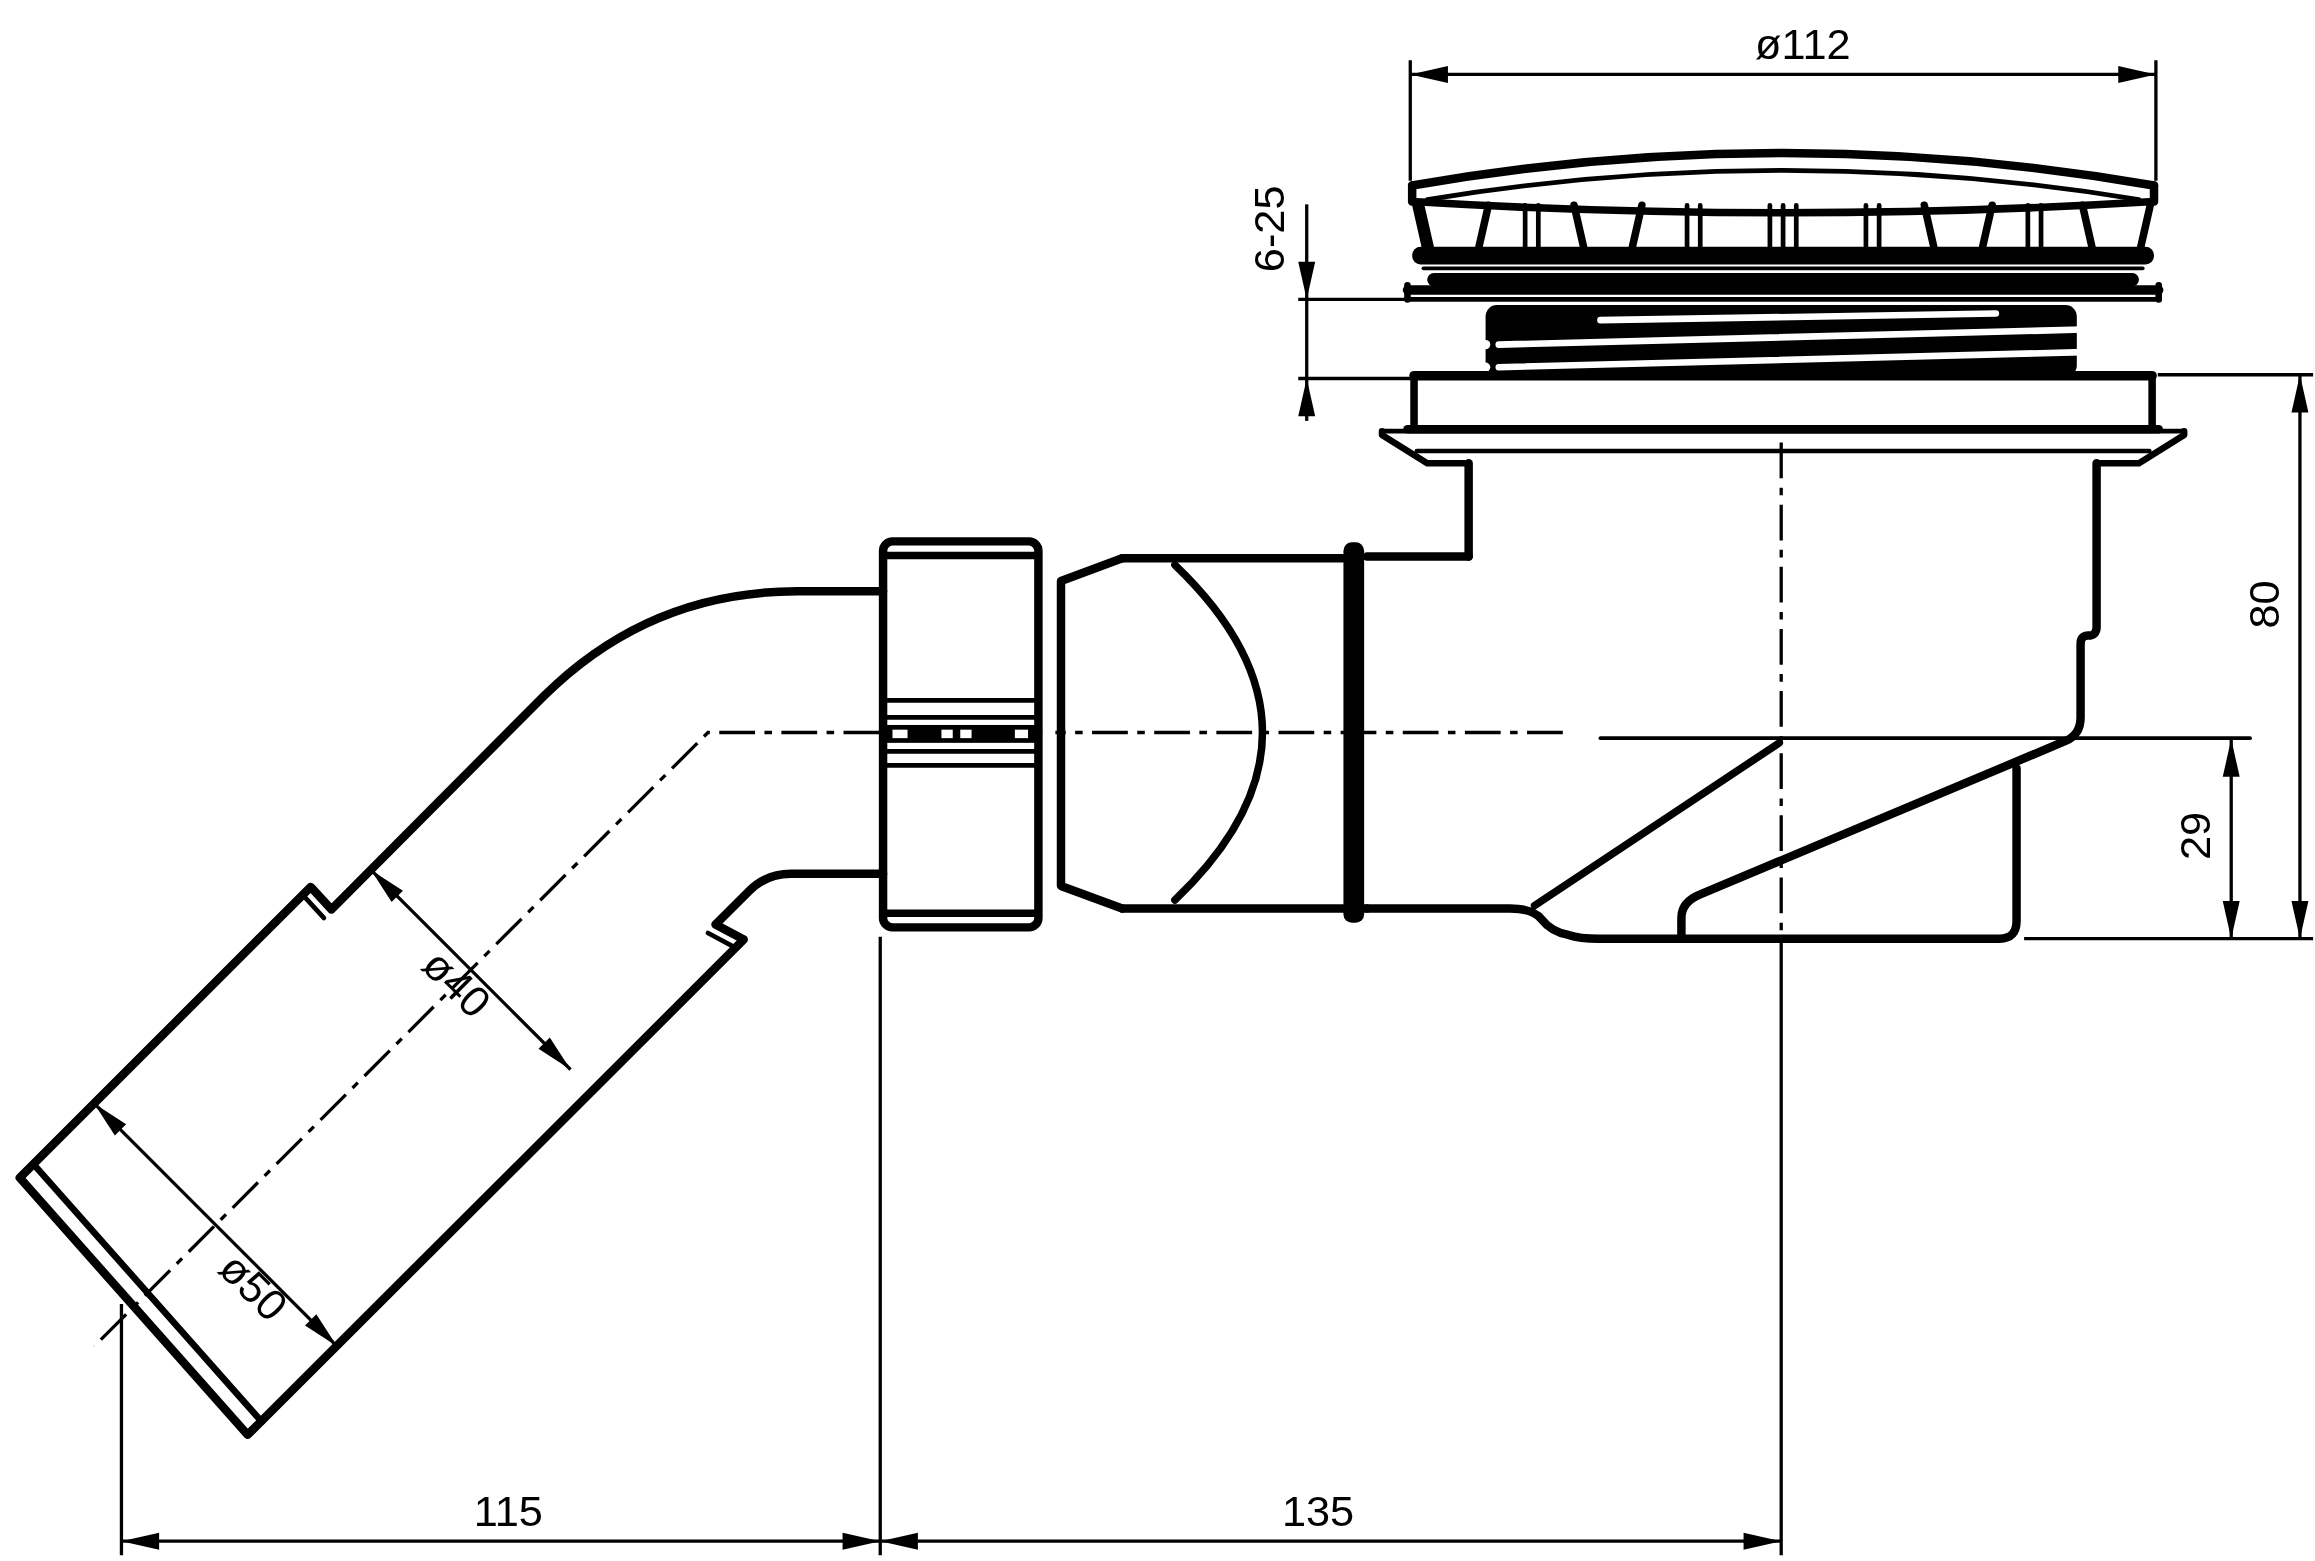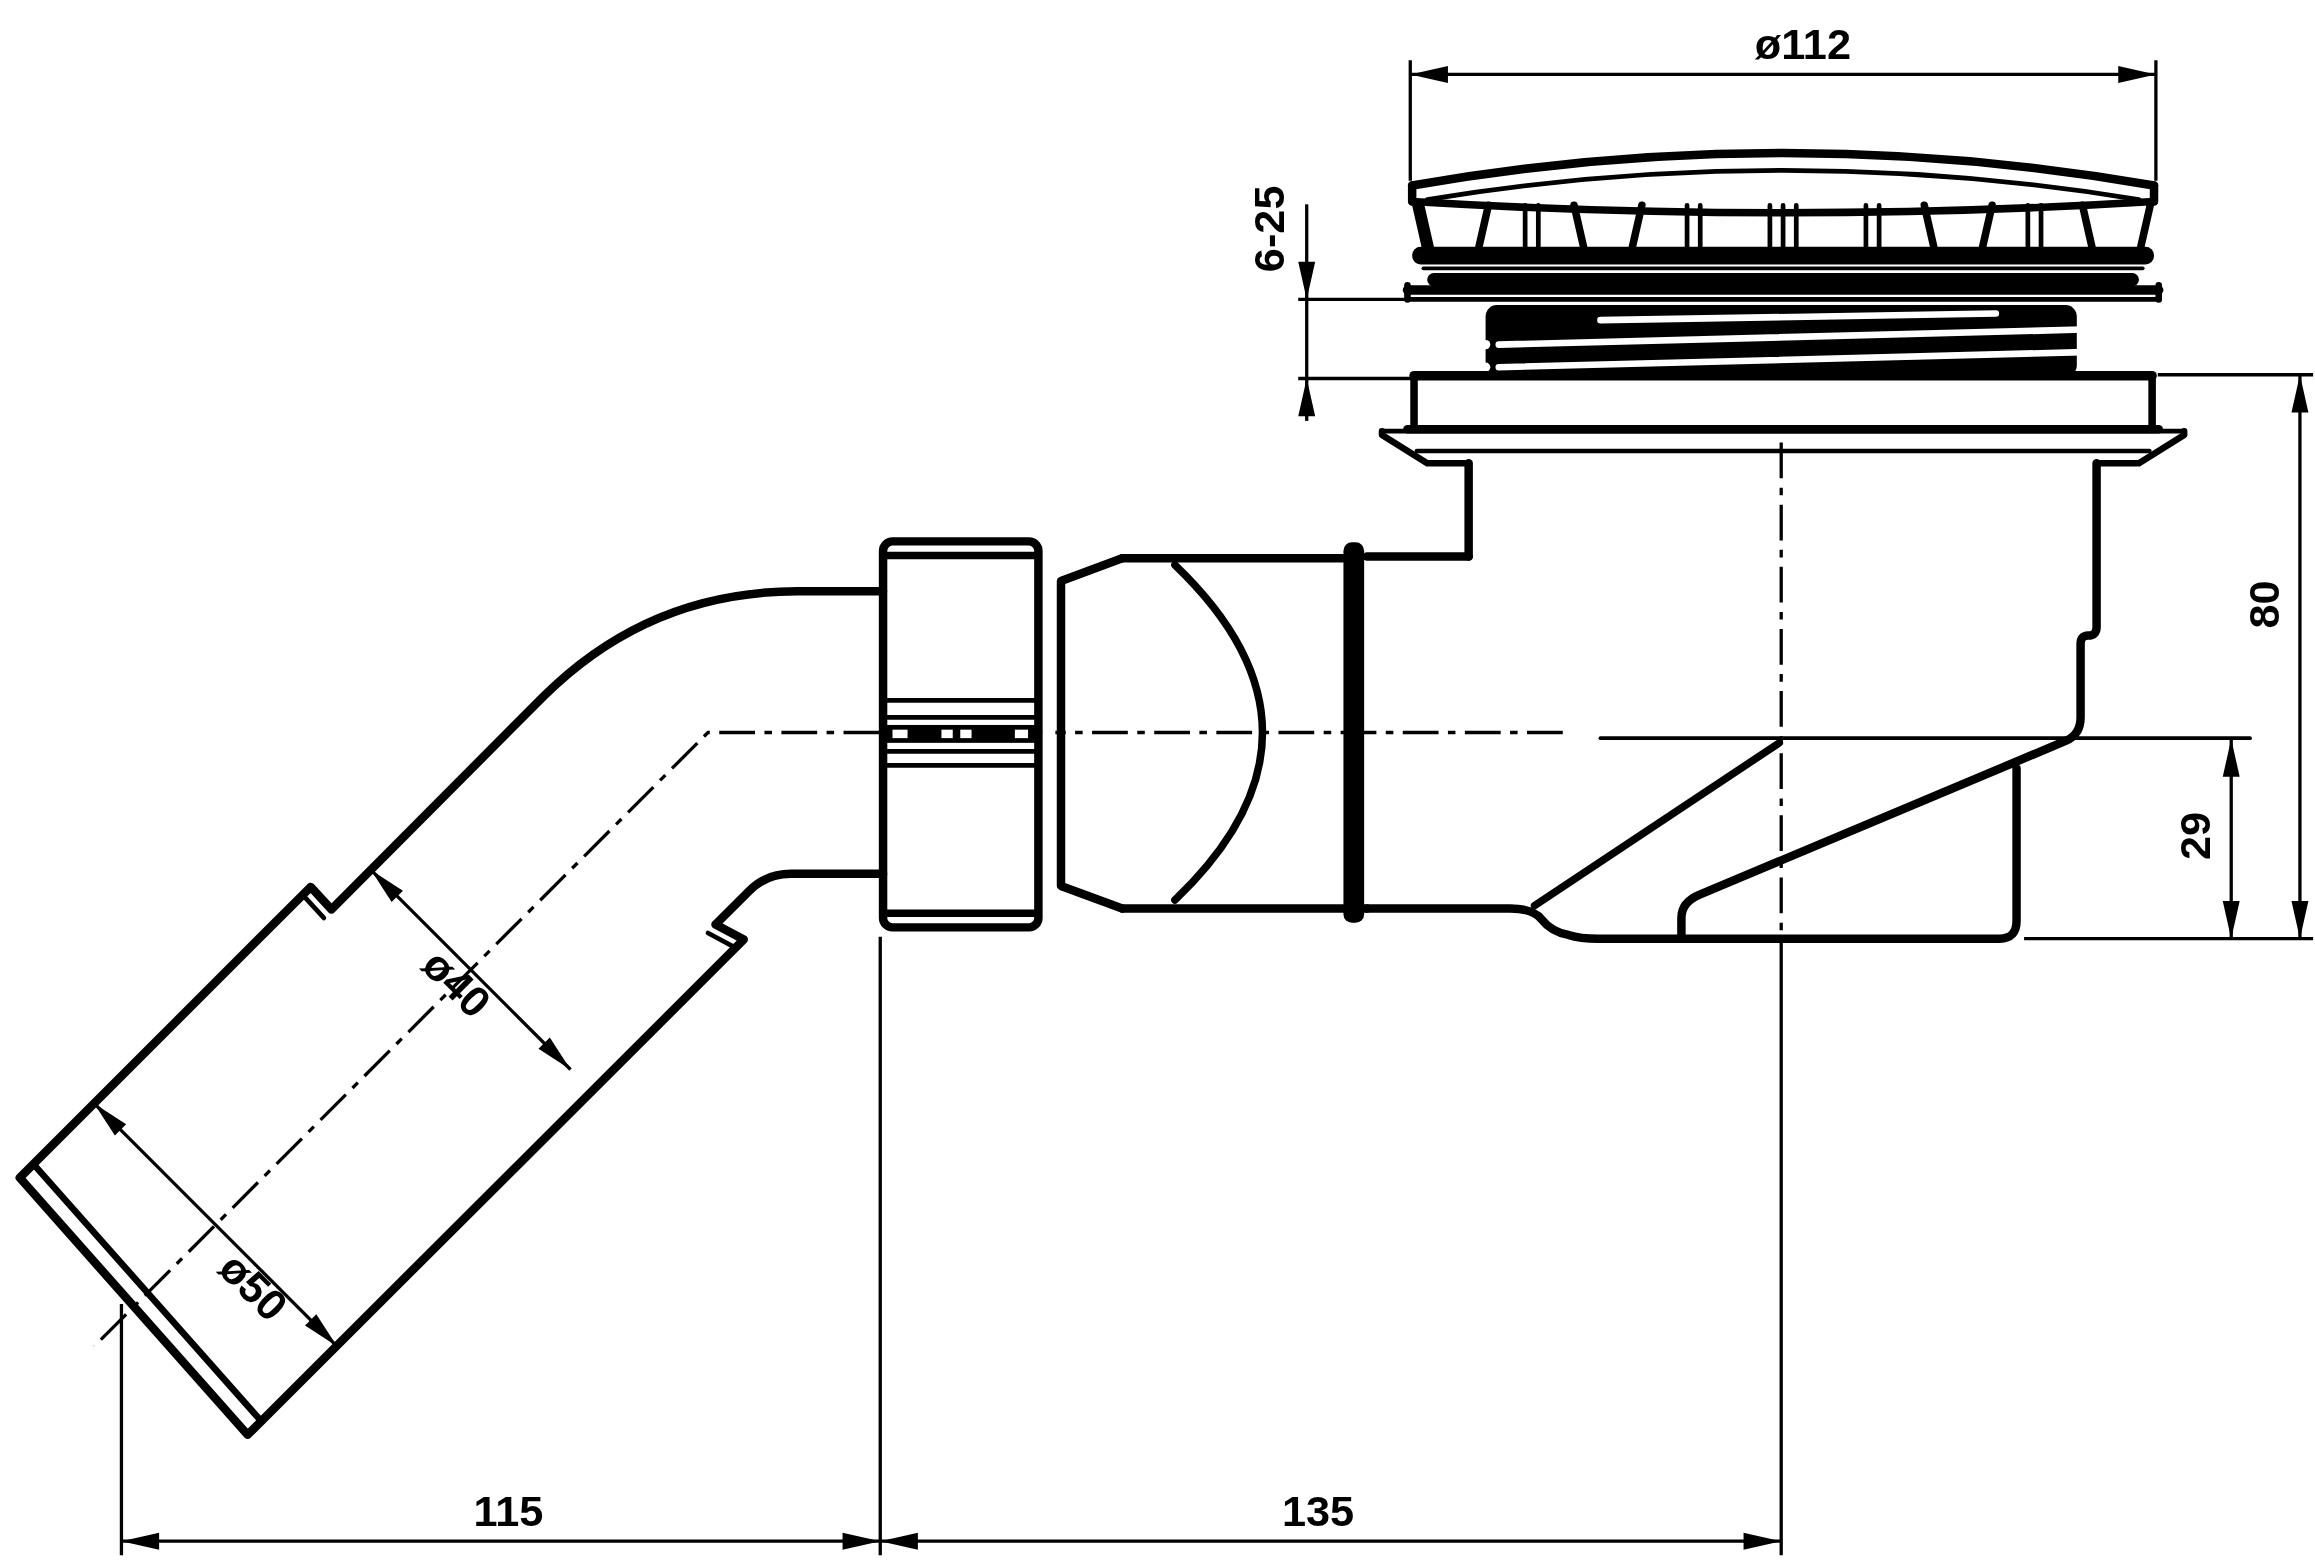--- a/index.html
+++ b/index.html
@@ -1,16 +1,16 @@
 <!DOCTYPE html>
 <html style="font-size:15px"><head>
 <meta charset="utf-8">
 <style>
   html, body { margin: 0; padding: 0; background: #ffffff; }
-  .stage { width: 2315px; height: 1561px; background: #ffffff; position: relative; font-weight: bold; }
+  .stage { width: 2315px; height: 1561px; background: #ffffff; position: relative; }
   svg { display: block; }
   .ln  { stroke: #000; fill: none; stroke-linecap: round; stroke-linejoin: round; }
   .w10 { stroke-width: 10; }
   .w9  { stroke-width: 9; }
   .w8  { stroke-width: 8; }
   .w7  { stroke-width: 7; }
   .w5  { stroke-width: 5; }
   .w4  { stroke-width: 4; }
   .dim { stroke: #000; stroke-width: 3.5; fill: none; }
   .cl  { stroke: #000; stroke-width: 3.5; fill: none; stroke-dasharray: 38 10 8 10; }

